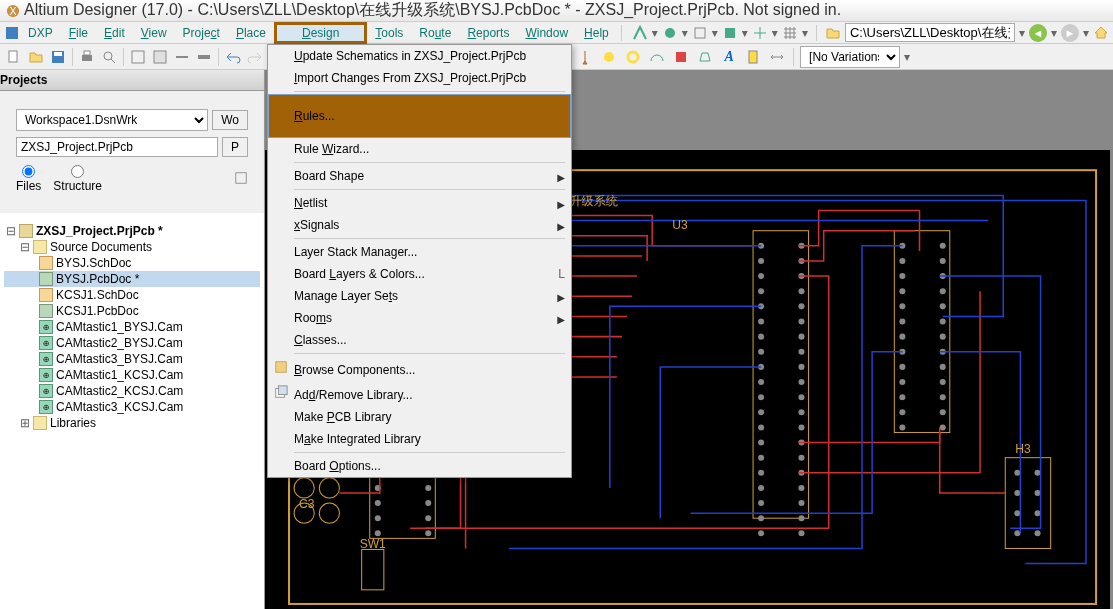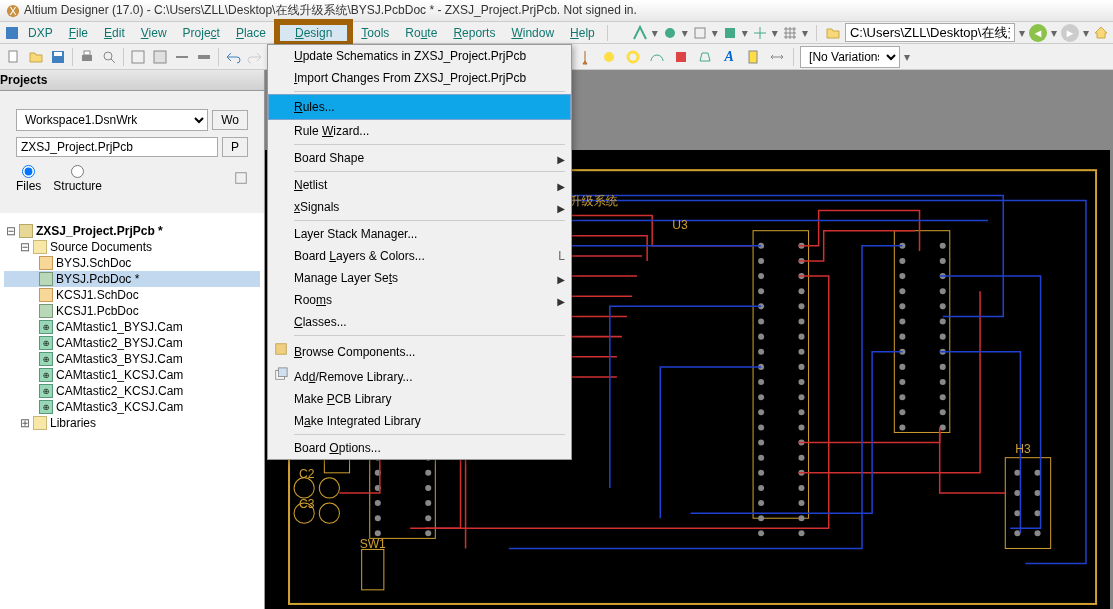--- a/index.html
+++ b/index.html
@@ -1,24 +1,24 @@
 <!DOCTYPE html>
 <html><head>
   <meta charset="utf-8">
   <style>
     * { margin: 0; padding: 0; box-sizing: border-box; font-family: "Segoe UI", Tahoma, sans-serif; font-size: 12px; }
     body { width: 1113px; height: 609px; background: #fff; overflow: hidden; position: relative; }
     
     .titlebar { height: 22px; background: linear-gradient(#fff, #e8e8e8); display: flex; align-items: center; padding: 0 6px; border-bottom: 1px solid #ccc; }
     .titlebar-icon { width: 14px; height: 14px; margin-right: 4px; }
-    .titlebar-text { color: #333; font-size: 12px; }
+    .titlebar-text { color: #333; font-size: 16px; }
     
     .menubar { height: 22px; background: #f0f0f0; display: flex; align-items: center; padding: 0 4px; border-bottom: 1px solid #ccc; }
     .menu-item { padding: 2px 8px; cursor: pointer; color: #0f766e; }
-    .menu-item.active { background: #d8e6f2; border: 6px solid #a16207; padding: 1px 15px; }
+    .menu-item.active { background: #d8e6f2; border: 3px solid #a16207; padding: 1px 25px; }
     .menu-item u { text-decoration: underline; }
     .menu-sep { width: 1px; height: 16px; background: #ccc; margin: 0 4px; }
     .menu-right { margin-left: auto; display: flex; align-items: center; gap: 4px; }
     .toolbar-icon { width: 16px; height: 16px; display: inline-flex; align-items: center; justify-content: center; font-size: 11px; }
     .path-input { border: 1px solid #aaa; padding: 1px 4px; font-size: 13px; width: 170px; background: #fff; }
     
     .toolbar { height: 26px; background: #f0f0f0; display: flex; align-items: center; padding: 0 4px; gap: 2px; border-bottom: 1px solid #ccc; }
     .toolbar .tb-icon { width: 20px; height: 20px; display: inline-flex; align-items: center; justify-content: center; cursor: pointer; }
     .tb-sep { width: 1px; height: 18px; background: #ccc; margin: 0 2px; }
     .mask-input { border: 1px solid #aaa; padding: 2px 4px; width: 130px; background: #fff; }
@@ -50,21 +50,21 @@
     .ico-sch { background: #f8d898; border: 1px solid #c89858; }
     .ico-pcb { background: #b8d8b8; border: 1px solid #789878; }
     .ico-cam { background: #98d8b8; border: 1px solid #589878; font-size: 8px; }
     
     .canvas-area { flex: 1; background: #888; position: relative; overflow: hidden; }
     .pcb-canvas { position: absolute; top: 80px; left: 0; right: 3px; bottom: 0; background: #000; }
     .pcb-svg { width: 100%; height: 100%; }
     
     .dropdown { position: absolute; top: 44px; left: 267px; width: 305px; background: #f0f0f0; border: 1px solid #999; box-shadow: 2px 2px 6px rgba(0,0,0,0.3); z-index: 100; }
     .dd-item { display: flex; align-items: flex-end; padding: 4px 6px; cursor: pointer; }
-    .dd-item.highlighted { background: #0ea5e9; border: 1px solid #7da2ce; padding: 5px 5px; }
+    .dd-item.highlighted { background: #a16207; border: 1px solid #7da2ce; padding: 14px 5px; }
     .dd-icon { width: 20px; display: inline-block; }
     .dd-text { flex: 1; }
     .dd-text u { text-decoration: underline; }
     .dd-arrow { color: #333; font-size: 10px; }
     .dd-shortcut { color: #666; margin-left: auto; padding-left: 20px; }
     .dd-sep { height: 1px; background: #ccc; margin: 2px 6px 2px 26px; }
     .nav-btn { width: 18px; height: 18px; border-radius: 50%; display: inline-flex; align-items: center; justify-content: center; color: #fff; font-size: 11px; }
   </style>
 </head>
 <body>

